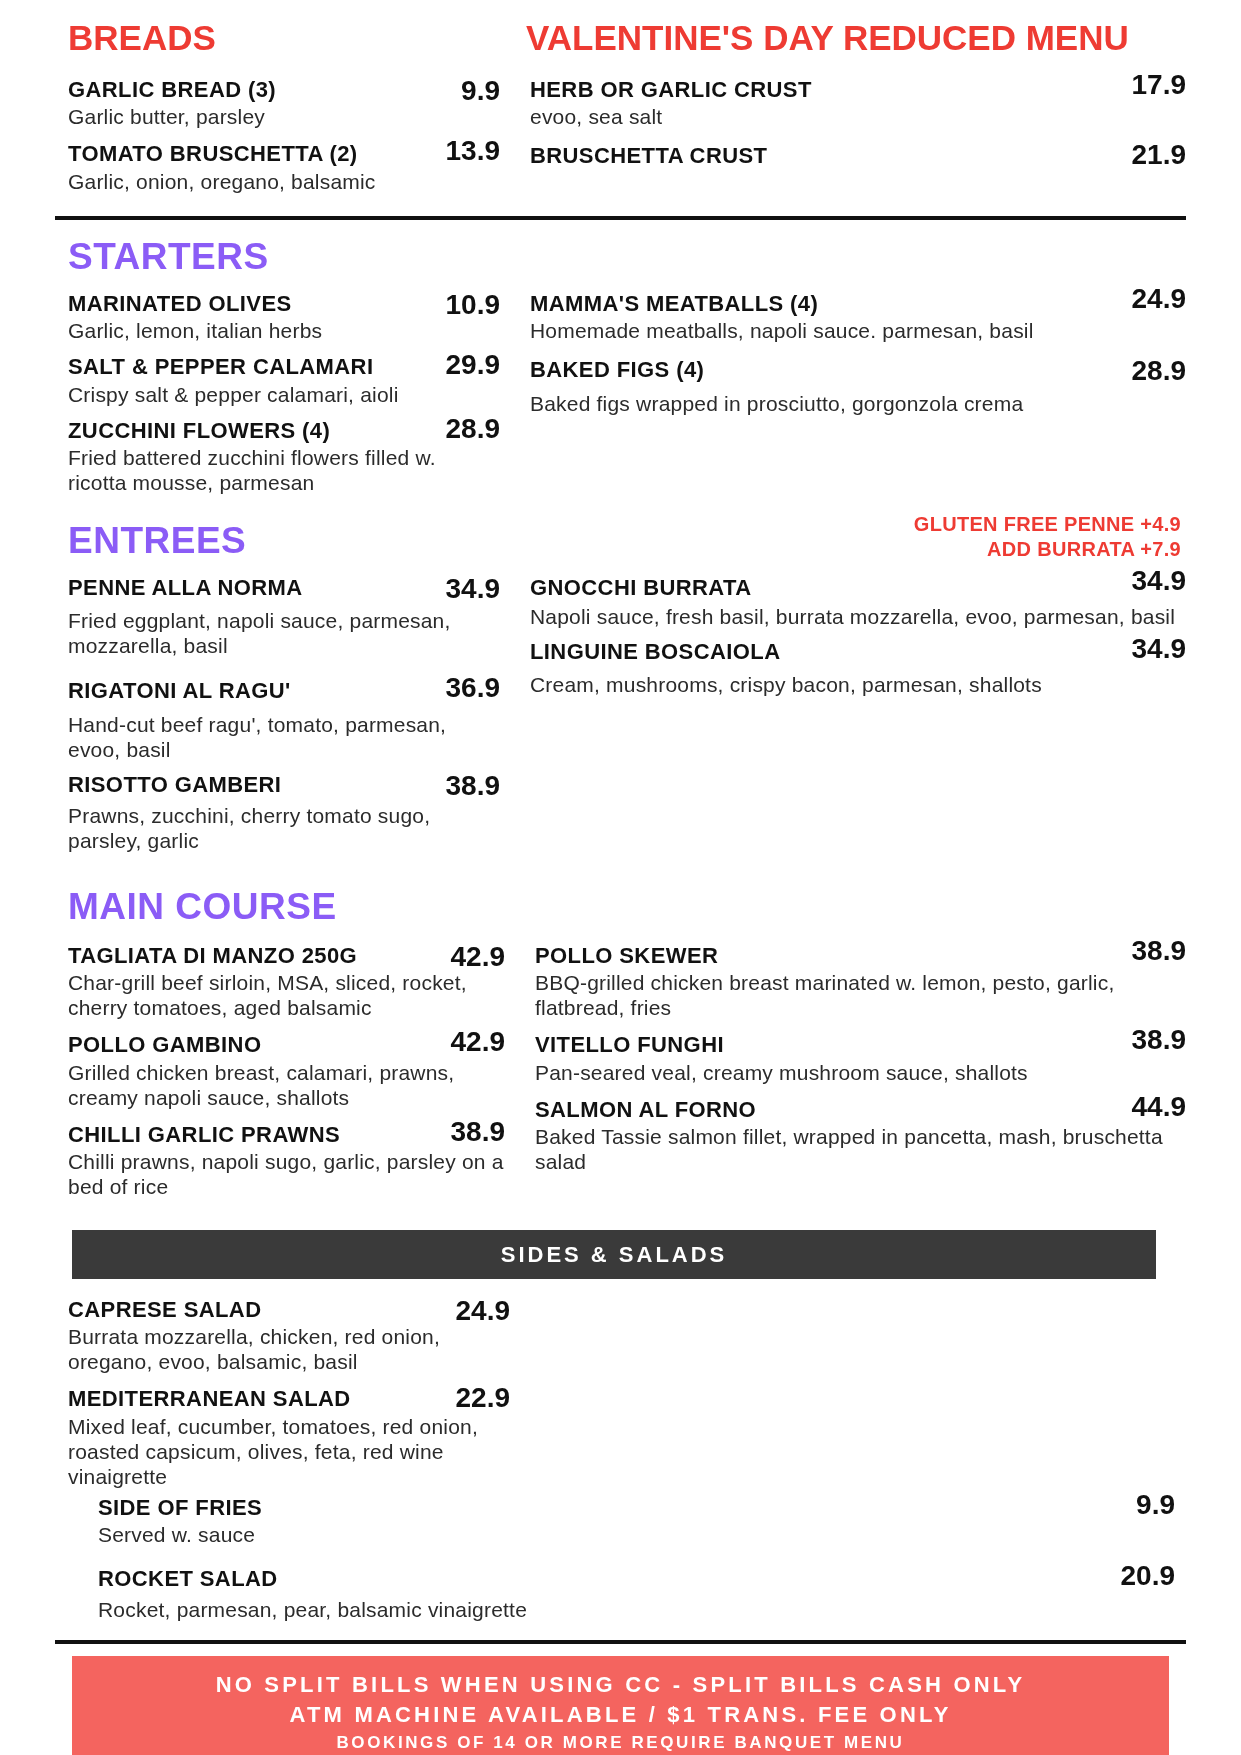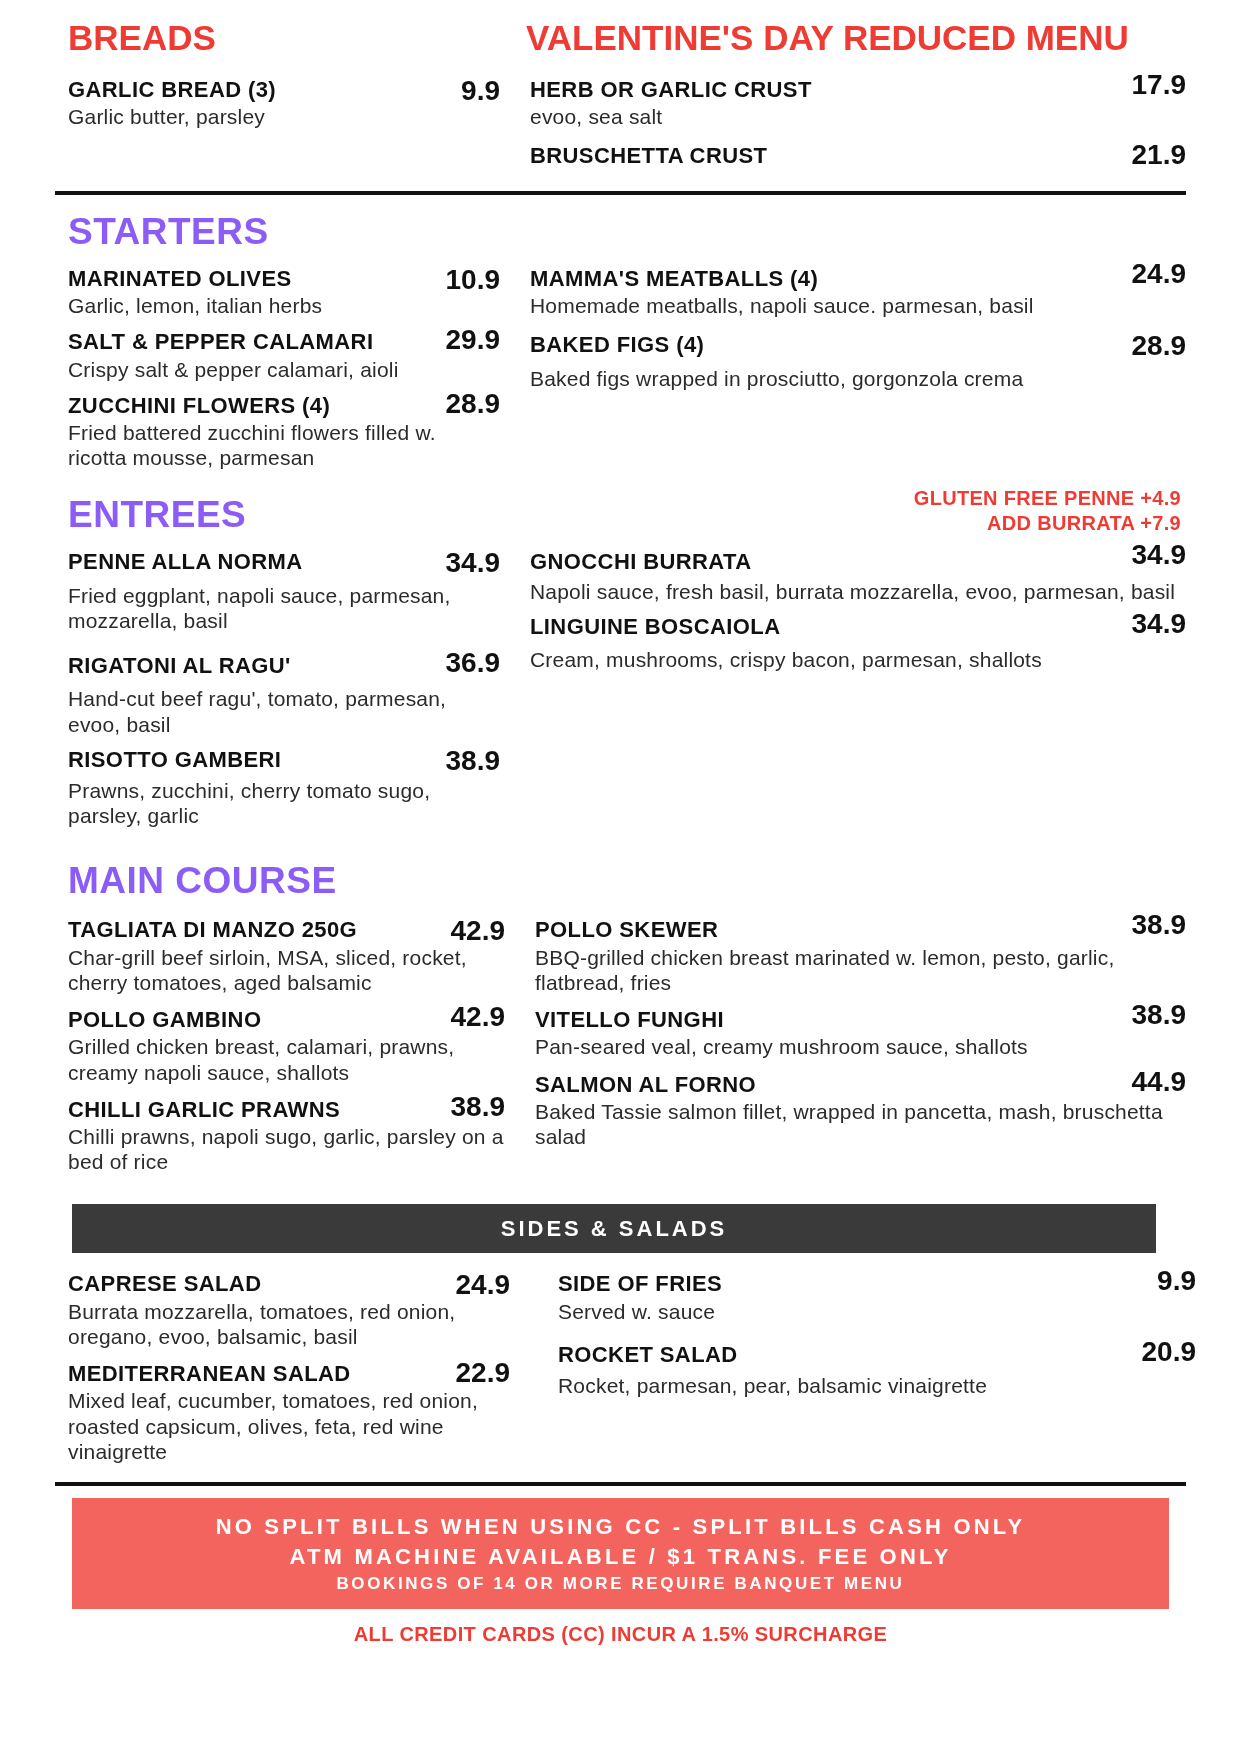--- a/index.html
+++ b/index.html
@@ -155,20 +155,25 @@
     </div>
   </div>
 
   <div class="two-col" style="padding: 22px 55px 0 68px;">
     <div class="col-left" style="width:450px;">
       <div class="item">
         <span class="item-name">GARLIC BREAD (3)</span>
         <span class="item-price">9.9</span>
         <div class="item-desc">Garlic butter, parsley</div>
       </div>
+      <div class="item" style="margin-top:12px;">
+        <span class="item-name">TOMATO BRUSCHETTA (2)</span>
+        <span class="item-price" style="top:-6px;">13.9</span>
+        <div class="item-desc">Garlic, onion, oregano, balsamic</div>
+      </div>
     </div>
     <div class="col-right" style="padding-left:12px;">
       <div class="item">
         <span class="item-name">HERB OR GARLIC CRUST</span>
         <span class="item-price" style="top:-8px;">17.9</span>
         <div class="item-desc">evoo, sea salt</div>
       </div>
       <div class="item" style="margin-top:14px;">
         <span class="item-name">BRUSCHETTA CRUST</span>
         <span class="item-price" style="top:-4px;">21.9</span>
@@ -294,26 +299,26 @@
         <span class="item-price" style="top:-6px;">44.9</span>
         <div class="item-desc">Baked Tassie salmon fillet, wrapped in pancetta, mash, bruschetta salad</div>
       </div>
     </div>
   </div>
 
   <div style="padding: 24px 85px 0 72px;">
     <div class="banner">SIDES &amp; SALADS</div>
   </div>
 
-  <div class="two-col" style="padding: 18px 45px 0 68px;">
+  <div class="two-col" style="padding: 18px 66px 0 68px; flex-direction: column;">
     <div class="col-left" style="width:460px;">
       <div class="item">
         <span class="item-name">CAPRESE SALAD</span>
         <span class="item-price">24.9</span>
-        <div class="item-desc">Burrata mozzarella, tomatoes, red onion, oregano, evoo, balsamic, basil</div>
+        <div class="item-desc">Burrata mozzarella, chicken, red onion, oregano, evoo, balsamic, basil</div>
       </div>
       <div class="item" style="margin-top:12px;">
         <span class="item-name">MEDITERRANEAN SALAD</span>
         <span class="item-price" style="top:-4px;">22.9</span>
         <div class="item-desc">Mixed leaf, cucumber, tomatoes, red onion, roasted capsicum, olives, feta, red wine vinaigrette</div>
       </div>
     </div>
     <div class="col-right" style="padding-left:30px;">
       <div class="item">
         <span class="item-name">SIDE OF FRIES</span>

